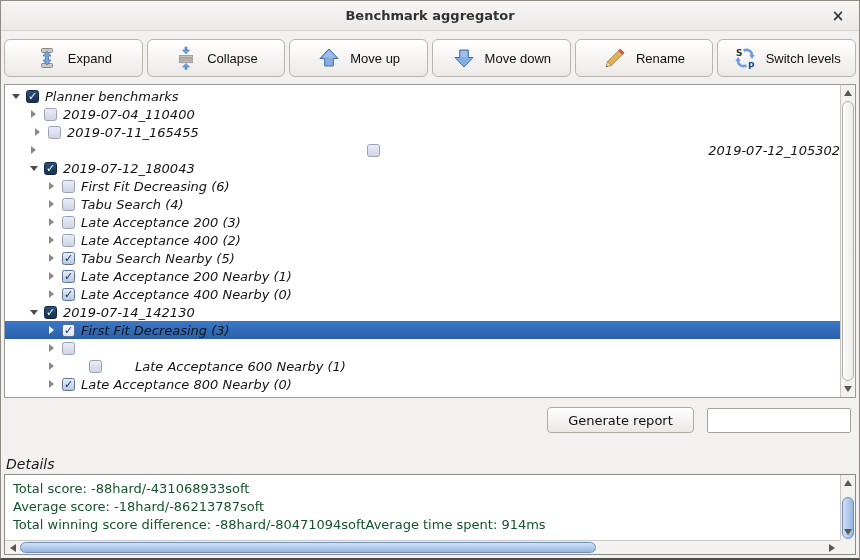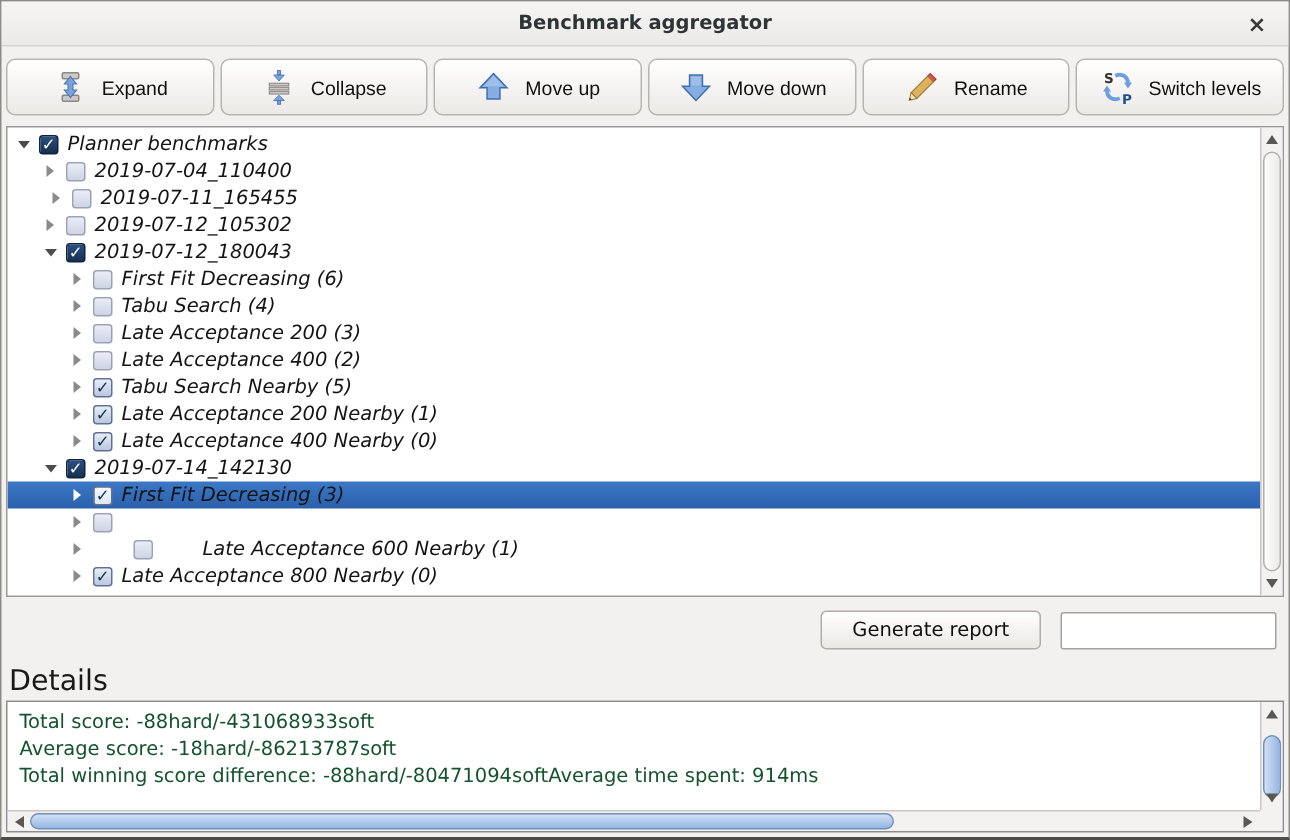--- a/index.html
+++ b/index.html
@@ -163,21 +163,21 @@
   }
   .report-field {
     width: 144px; height: 25px;
     background: #ffffff;
     border: 1px solid #a5a29e;
     border-radius: 2px;
     font-family: "DejaVu Sans", sans-serif;
     font-size: 13px; padding: 0 4px;
   }
   
-  .details-label { margin: 1px 0 2px 5px; font-size: 19px; color: #1a1a1a; }
+  .details-label { margin: 14px 0 2px 5px; font-size: 14px; color: #1a1a1a; font-style: italic; }
   .details-box {
     flex: 1 1 auto;
     margin: 0 3px 3px 3px;
     background: #ffffff;
     border: 1px solid #8c8c8c;
     position: relative;
     overflow: hidden;
   }
   .details-text {
     position: absolute; left: 0; top: 0; right: 15px; bottom: 14px;
@@ -290,21 +290,21 @@
         <div class="tree-row" style="padding-left: 22px;">
     <span class="expander collapsed"></span>
     <span class="checkbox unchecked"></span>
     <span class="tree-label">2019-07-04_110400</span>
   </div>
         <div class="tree-row" style="padding-left: 26px;">
     <span class="expander collapsed"></span>
     <span class="checkbox unchecked"></span>
     <span class="tree-label">2019-07-11_165455</span>
   </div>
-        <div class="tree-row" style="padding-left: 22px;">
+        <div class="tree-row" style="padding-left: 22px; justify-content: space-between;">
     <span class="expander collapsed"></span>
     <span class="checkbox unchecked"></span>
     <span class="tree-label">2019-07-12_105302</span>
   </div>
         <div class="tree-row" style="padding-left: 22px;">
     <span class="expander expanded"></span>
     <span class="checkbox checked-dark"></span>
     <span class="tree-label">2019-07-12_180043</span>
   </div>
         <div class="tree-row" style="padding-left: 40px;">

